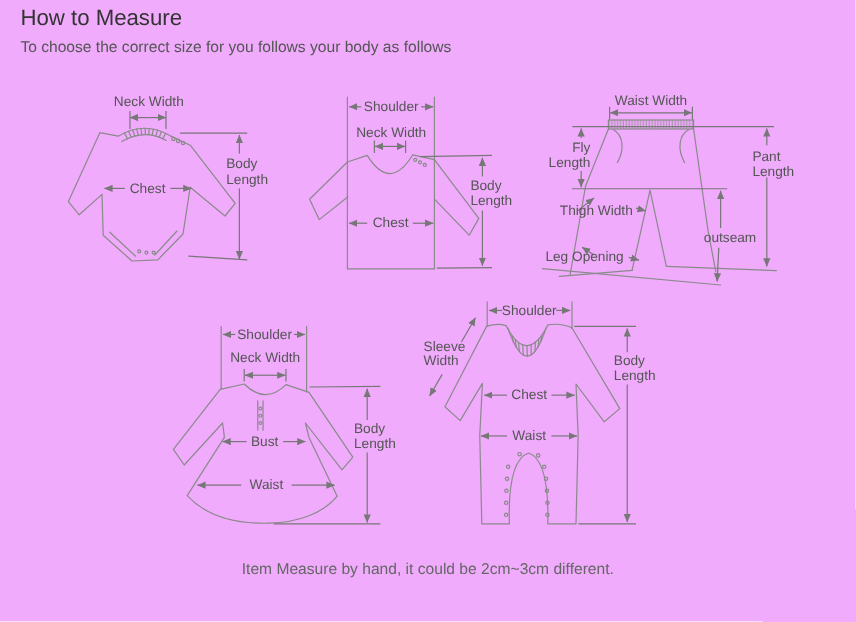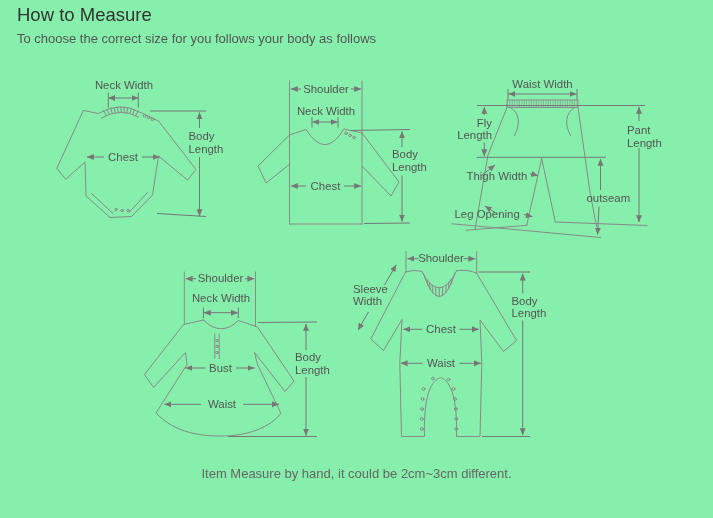--- a/index.html
+++ b/index.html
@@ -1,16 +1,16 @@
 <!DOCTYPE html>
 <html><head>
 <meta charset="utf-8">
 <style>
   html,body{margin:0;padding:0;background:#fff;}
-  .page{position:relative;width:713px;height:518px;background:#86efac;font-family:"Liberation Sans",sans-serif;overflow:hidden;}
+  .page{position:relative;width:713px;height:518px;background:#f0abfc;font-family:"Liberation Sans",sans-serif;overflow:hidden;}
   .title{position:absolute;left:17px;top:4px;font-size:18.5px;font-weight:400;color:#333;}
   .subtitle{position:absolute;left:17px;top:31px;font-size:13px;color:#555;}
   .footnote{position:absolute;left:0;top:466px;width:100%;text-align:center;font-size:13px;color:#666;}
   svg{position:absolute;overflow:visible;}
   svg text{font-family:"Liberation Sans",sans-serif;font-size:11.4px;fill:#555;}
   .g{fill:none;stroke:#8a8a8a;stroke-width:1;stroke-linecap:round;stroke-linejoin:round;}
   .ml{fill:none;stroke:#777;stroke-width:1;}
   .tm{text-anchor:middle;}.ts{text-anchor:start;}.te{text-anchor:end;}
 </style>
 </head>

